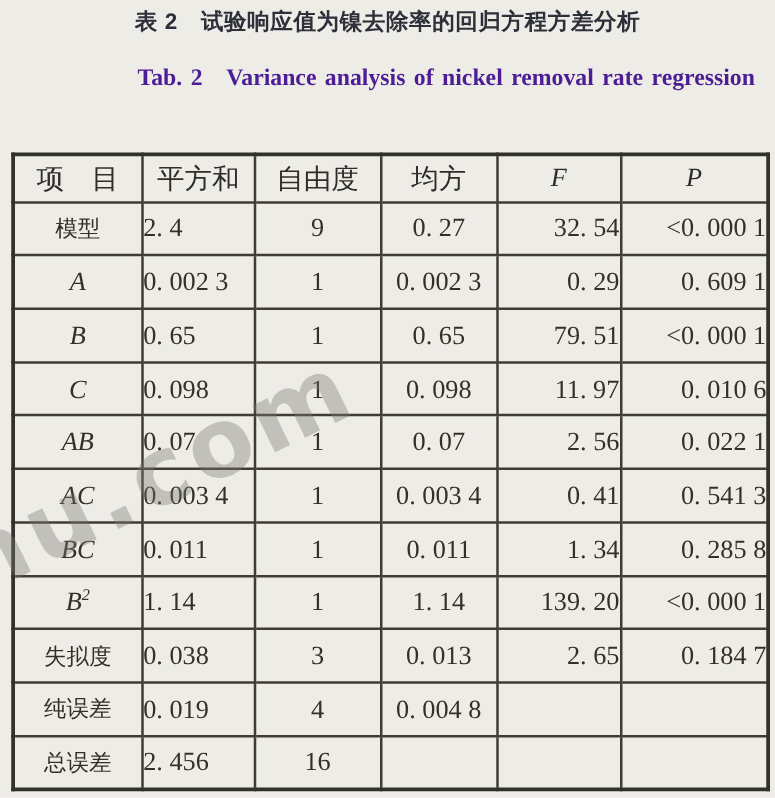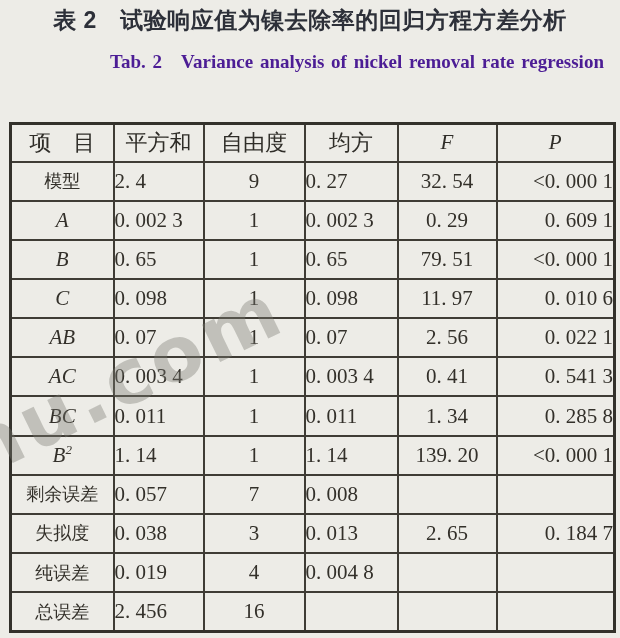--- a/index.html
+++ b/index.html
@@ -7,21 +7,21 @@
     position:relative;
     width:620px;height:638px;
     background:#edece7;
     overflow:hidden;
     font-family:"Liberation Serif", serif;
   }
   .caption-cn{
     position:absolute;left:0;top:5px;width:100%;
     text-align:center;
     font-family:"Liberation Sans", sans-serif;
-    font-weight:700;font-size:23px;letter-spacing:.5px;
+    font-weight:700;font-size:18px;letter-spacing:.5px;
     color:#2d3039;
   }
   .caption-en{
     position:absolute;left:0;width:100%;
     text-align:center;
     font-family:"Liberation Serif", serif;
     font-weight:700;font-size:19px;
     color:#4c1d95;
     word-spacing:2px;
     margin-left:47px;
@@ -59,22 +59,22 @@
   th{
     font-weight:400;font-size:22px;color:#2f2d28;
     text-align:center;
   }
   th.ital{font-style:italic;font-size:21px;font-weight:400;}
   td{font-size:21px;color:#33302a;}
   td.c0{text-align:center;font-size:18px;}
   td.c0.ital{font-size:21px;}
   td.c1{text-align:left;padding-left:7px;}
   td.c2{text-align:center;}
-  td.c3{text-align:left;padding-left:8px;}
-  td.c4{text-align:center;padding-right:15px;}
+  td.c3{text-align:center;padding-left:8px;}
+  td.c4{text-align:right;padding-right:15px;}
   td.c5{text-align:right;padding-right:10px;}
   .ital{font-style:italic;}
   sup{font-size:13px;line-height:0;}
 </style>
 </head>
 <body>
 
 <div class="page">
 
   <div class="caption-cn">表 2　试验响应值为镍去除率的回归方程方差分析</div>
@@ -162,28 +162,20 @@
         </tr>
         <tr>
           <td class="c0 ital">B<sup>2</sup></td>
           <td class="c1">1. 14</td>
           <td class="c2">1</td>
           <td class="c3">1. 14</td>
           <td class="c4">139. 20</td>
           <td class="c5">&lt;0. 000 1</td>
         </tr>
         <tr>
-          <td class="c0">剩余误差</td>
-          <td class="c1">0. 057</td>
-          <td class="c2">7</td>
-          <td class="c3">0. 008</td>
-          <td class="c4"></td>
-          <td class="c5"></td>
-        </tr>
-        <tr>
           <td class="c0">失拟度</td>
           <td class="c1">0. 038</td>
           <td class="c2">3</td>
           <td class="c3">0. 013</td>
           <td class="c4">2. 65</td>
           <td class="c5">0. 184 7</td>
         </tr>
         <tr>
           <td class="c0">纯误差</td>
           <td class="c1">0. 019</td>

